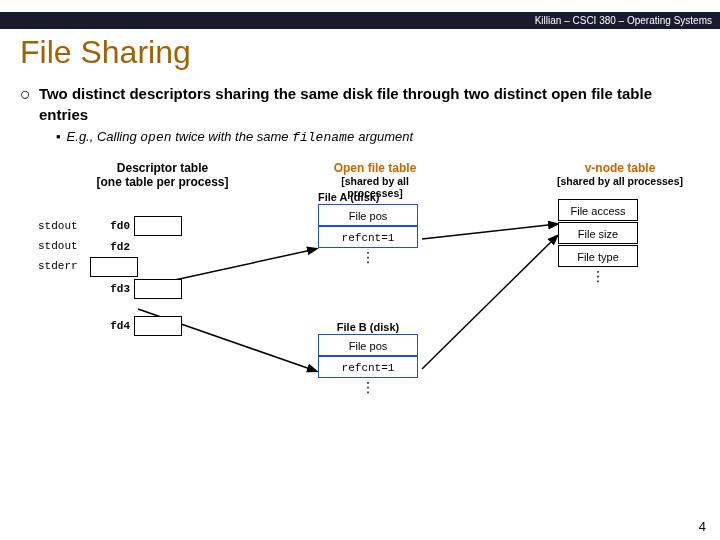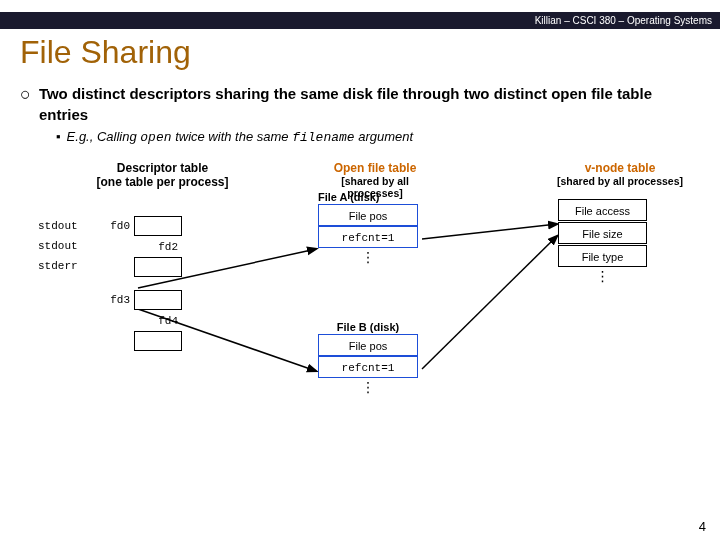--- a/index.html
+++ b/index.html
@@ -79,22 +79,23 @@
     .tbl-header {
       text-align: center;
       font-size: 12px;
       font-weight: bold;
     }
     .tbl-header.descriptor { width: 145px; left: 0; position: absolute; }
     .tbl-header.openfile { width: 170px; position: absolute; left: 210px; }
     .tbl-header.vnode { width: 170px; position: absolute; left: 430px; }
     .desc-row {
       display: flex;
-      align-items: flex-end;
+      align-items: flex-start;
       margin-bottom: 1px;
+      font-weight: bold;
     }
     .desc-cell {
       width: 48px;
       height: 20px;
       border: 1px solid #000;
       background: #fff;
     }
     .desc-label-col {
       width: 44px;
       font-family: 'Courier New', monospace;
@@ -115,21 +116,21 @@
     }
     .oft-cell.mono-cell {
       font-family: 'Courier New', monospace;
     }
     .oft-dots {
       text-align: center;
       font-size: 14px;
       line-height: 18px;
     }
     .vnode-cell {
-      width: 89px;
+      width: 80px;
       height: 22px;
       border: 1px solid #000;
       background: #fff;
       font-size: 11px;
       text-align: center;
       line-height: 22px;
     }
     .vnode-dots {
       text-align: center;
       font-size: 14px;
@@ -232,25 +233,25 @@
 
     <div style="position:absolute;top:55px;left:70px;">
       <div class="desc-row">
         <span class="desc-label-col">fd0</span>
         <div class="desc-cell"></div>
       </div>
       <div class="desc-row" style="margin-top:1px;flex-direction:column;">
         <span class="desc-label-col">fd2</span>
         <div class="desc-cell"></div>
       </div>
-      <div class="desc-row" style="margin-top:13px;">
+      <div class="desc-row" style="margin-top:2px;">
         <span class="desc-label-col">fd3</span>
         <div class="desc-cell"></div>
       </div>
-      <div class="desc-row" style="margin-top:1px;flex-direction:column;">
+      <div class="desc-row" style="margin-top:17px;">
         <span class="desc-label-col">fd4</span>
         <div class="desc-cell"></div>
       </div>
     </div>
 
     <div style="position:absolute;top:30px;left:298px;">
       <div style="font-size:11px;font-weight:bold;margin-bottom:1px;">File A (disk)</div>
       <div class="oft-cell">File pos</div>
       <div class="oft-cell mono-cell">refcnt=1</div>
       <div class="oft-dots">⋮</div>

